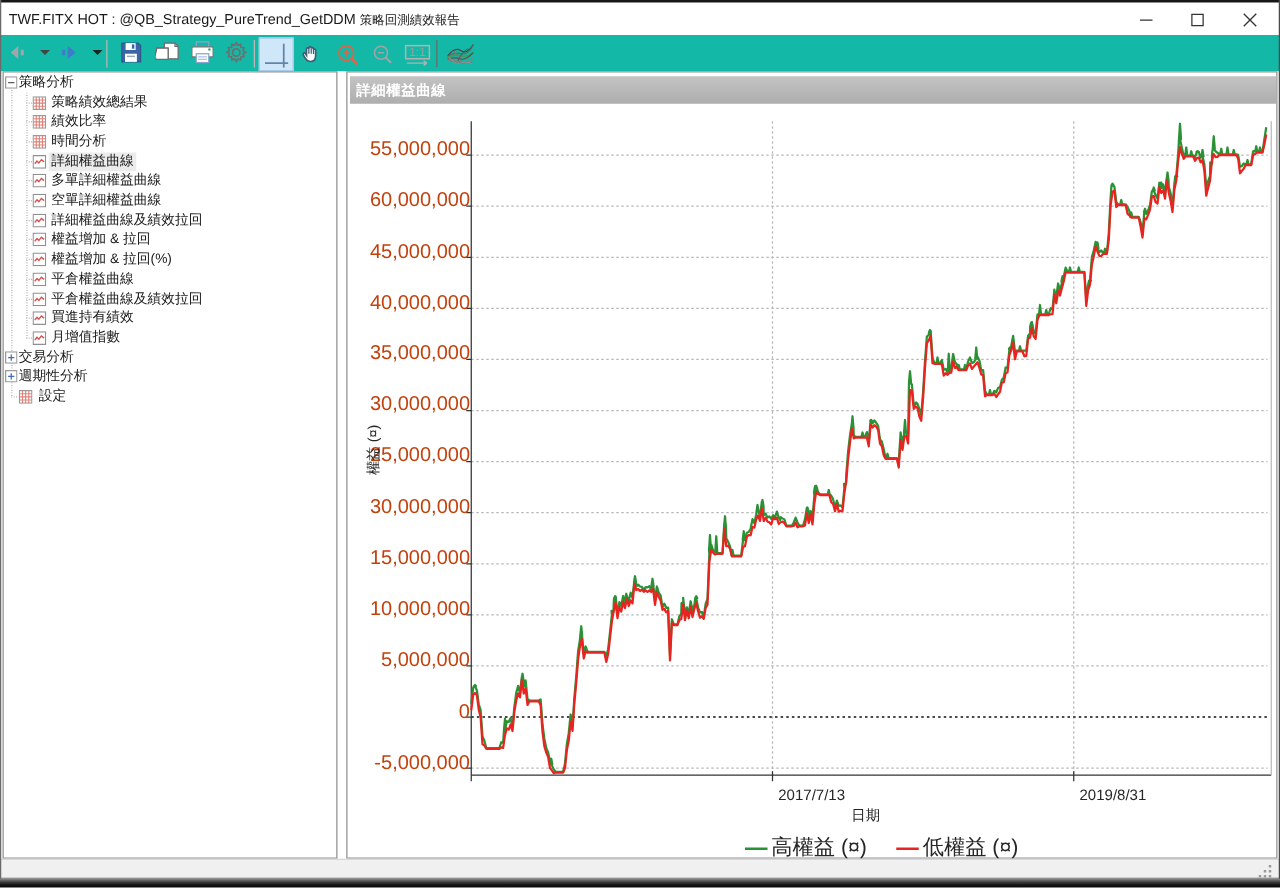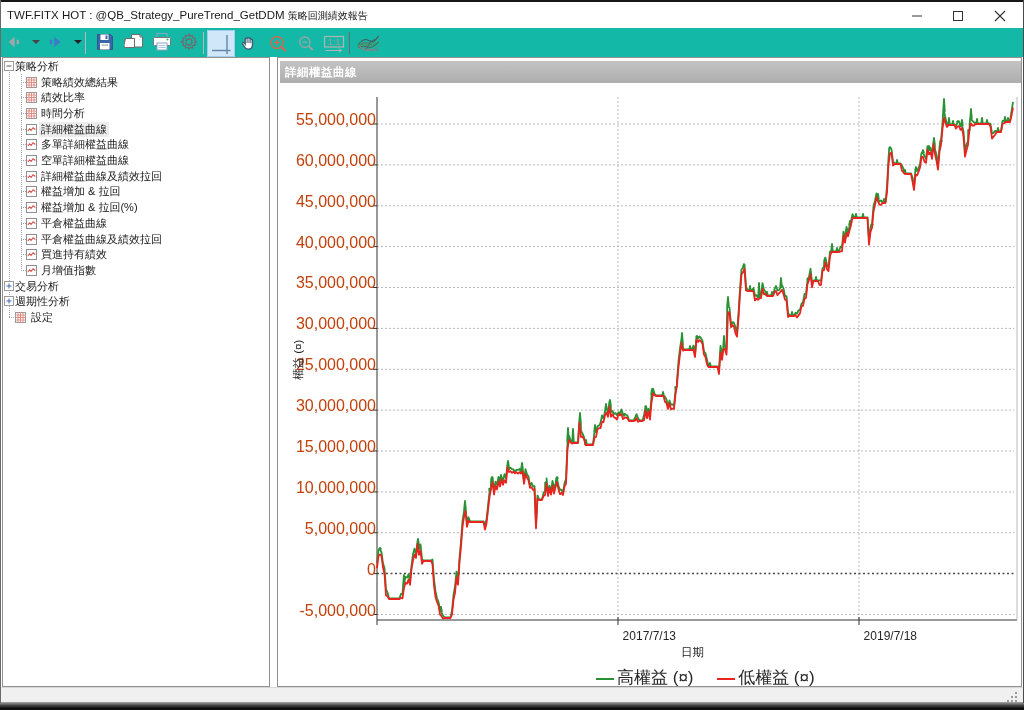--- a/index.html
+++ b/index.html
@@ -351,21 +351,21 @@
     <div class="ylab" style="top:274px">35,000,000</div>
     <div class="ylab" style="top:315px">30,000,000</div>
     <div class="ylab" style="top:356px">25,000,000</div>
     <div class="ylab" style="top:397px">30,000,000</div>
     <div class="ylab" style="top:438px">15,000,000</div>
     <div class="ylab" style="top:479px">10,000,000</div>
     <div class="ylab" style="top:520px">5,000,000</div>
     <div class="ylab" style="top:561px">0</div>
     <div class="ylab" style="top:602px">-5,000,000</div>
     <div class="xlab" style="left:556px">2017/7/13</div>
-    <div class="xlab" style="left:797px">2019/7/18</div>
+    <div class="xlab" style="left:797px">2019/8/31</div>
 <div id="ytitle">權益 (¤)</div>
 <div id="xtitle">日期</div>
 <div id="legend"><span class="lseg" style="background:#2a9235"></span>高權益 (¤)&nbsp;&nbsp;&nbsp;&nbsp;&nbsp;<span class="lseg" style="background:#e82421"></span>低權益 (¤)</div>
 <div id="statusbar">
       <svg style="position:absolute;right:6px;top:3px" width="12" height="12">
 <g fill="#9a9a9a">
           <rect x="9" y="1" width="2" height="2"></rect>
           <rect x="9" y="5" width="2" height="2"></rect>
           <rect x="5" y="5" width="2" height="2"></rect>
           <rect x="9" y="9" width="2" height="2"></rect>

